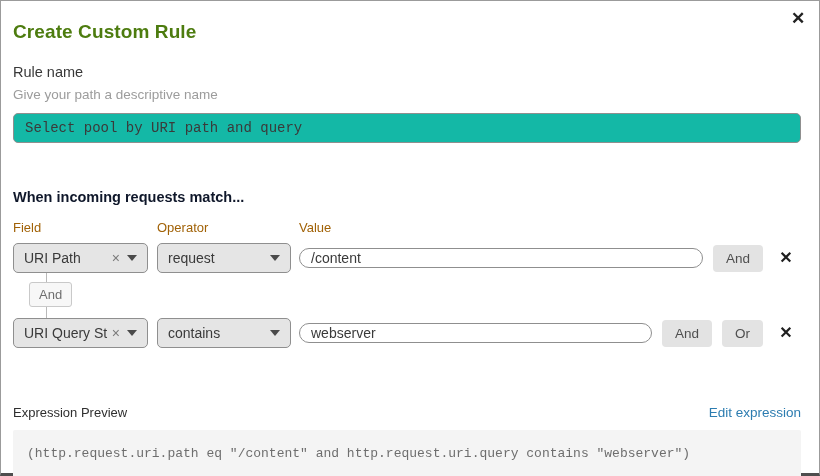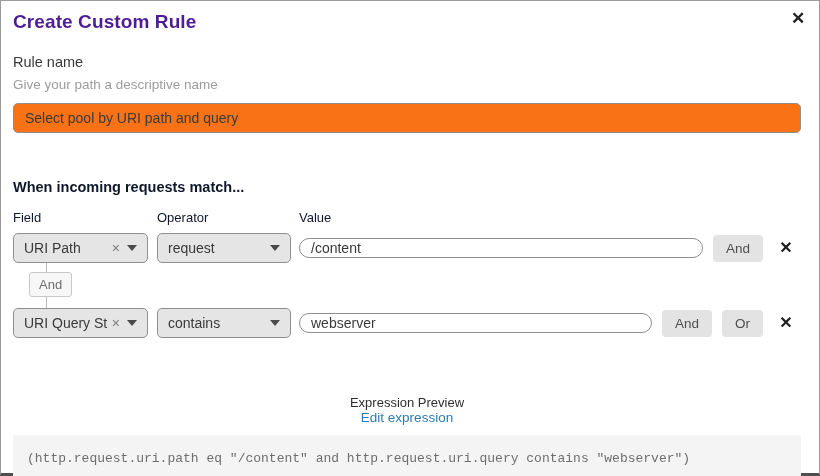--- a/index.html
+++ b/index.html
@@ -15,23 +15,23 @@
     width: 820px;
     height: 476px;
     background: #fff;
     border: 1px solid #9b9b9b;
     border-bottom: 3px solid #4e4e4e;
     padding: 10px 18px 0 12px;
   }
   .dialog-title {
     font-size: 19px;
     font-weight: bold;
-    color: #4c1d95;
+    color: #4d7c0f;
     letter-spacing: 0.1px;
-    margin-top: 0;
+    margin-top: 10px;
   }
   .close-btn {
     position: absolute;
     top: 7px;
     right: 10px;
     width: 22px;
     height: 22px;
     border: none;
     background: transparent;
     font-size: 17px;
@@ -53,37 +53,37 @@
     margin-top: 7px;
   }
   .text-input {
     display: block;
     width: 100%;
     height: 30px;
     margin-top: 11px;
     border: 1px solid #8f8f8f;
     border-radius: 5px;
     padding: 0 11px;
-    font-family: Liberation Sans, sans-serif;
+    font-family: Liberation Mono, monospace;
     font-size: 14px;
     color: #3a3a3a;
-    background: #f97316;
+    background: #14b8a6;
     outline: none;
   }
   .match-heading {
     font-size: 14.5px;
     font-weight: bold;
     color: #0f172a;
     margin-top: 46px;
   }
   .col-labels {
     display: flex;
     margin-top: 15px;
     font-size: 13px;
-    color: #0f172a;
+    color: #a16207;
   }
   .col-labels .col-field { width: 144px; }
   .col-labels .col-operator { width: 142px; }
   .col-labels .col-value { flex: 1; }
   .cond-row {
     display: flex;
     align-items: center;
     margin-top: 8px;
   }
   .select-box {
@@ -173,21 +173,20 @@
     font-size: 13px;
     color: #6e6e6e;
     margin-left: 11px;
     cursor: pointer;
   }
   .expr-header {
     display: flex;
     align-items: center;
     justify-content: space-between;
     margin-top: 57px;
-    flex-direction: column;
   }
   .expr-label { font-size: 13px; color: #2f2f2f; }
   .edit-link {
     font-size: 13.5px;
     color: #2c7cb0;
     text-decoration: none;
     cursor: pointer;
   }
   .expr-code {
     margin-top: 10px;

